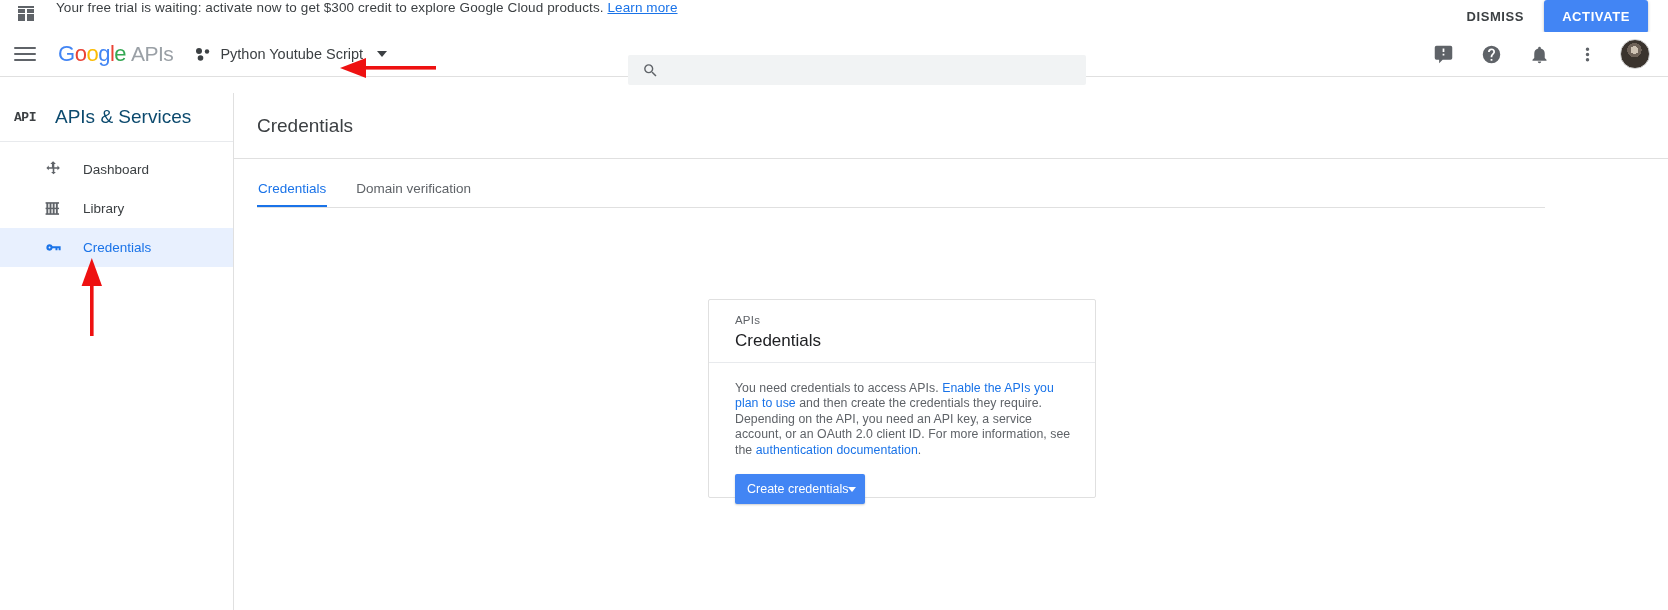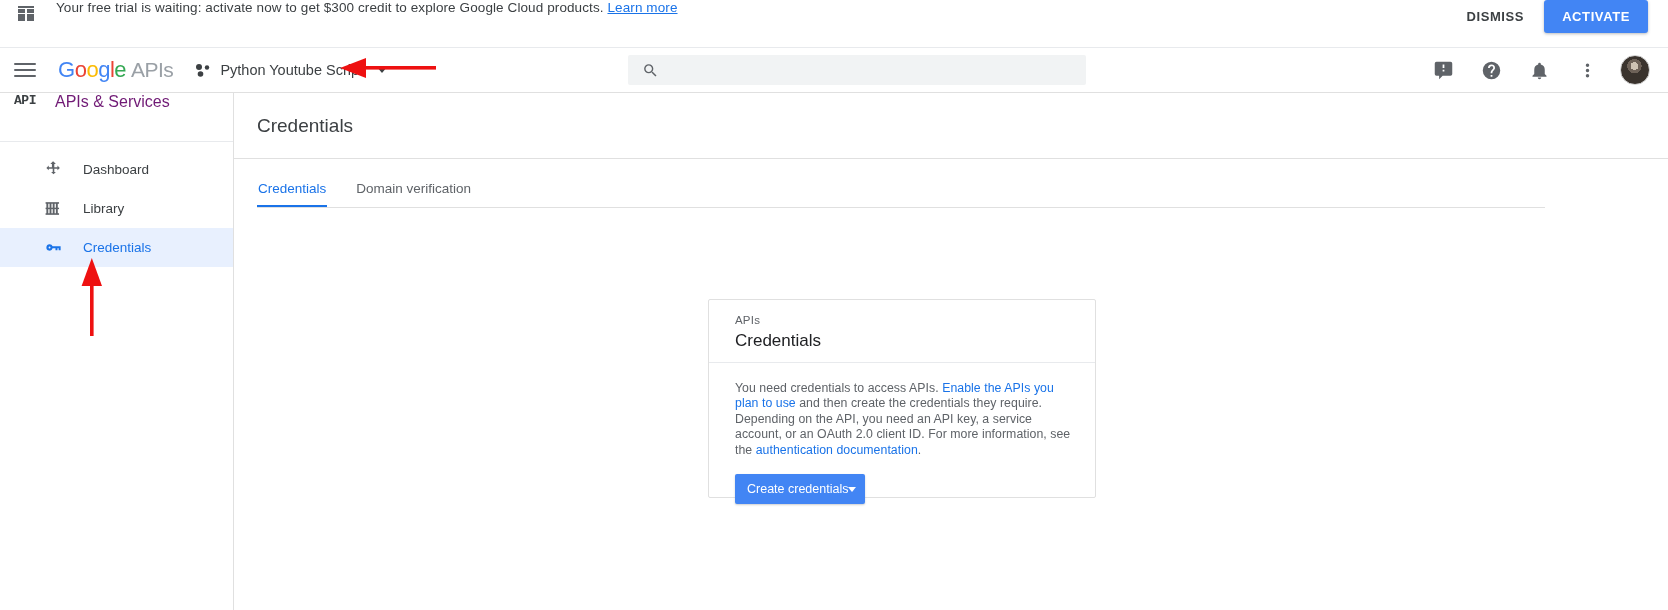--- a/index.html
+++ b/index.html
@@ -37,21 +37,21 @@
   }
   .activate-btn {
     background: #4285f4; color: #fff; border: none; cursor: pointer;
     font-family: inherit; font-size: 13px; font-weight: 600;
     letter-spacing: .6px; padding: 9px 18px; border-radius: 3px;
     box-shadow: 0 1px 3px rgba(60,64,67,.35);
   }
 
   
   .appbar {
-    position: absolute; top: 48px; left: 0;
+    position: absolute; top: 32px; left: 0;
     width: 1668px; height: 45px;
     background: #fff;
     border-bottom: 1px solid #e0e0e0;
     display: flex; align-items: center;
   }
   .hamburger { margin-left: 14px; width: 22px; height: 22px; cursor: pointer; }
   .hamburger span {
     display:block; height: 2px; background:#5f6368; margin: 4px 0; border-radius:1px;
   }
   .logo { margin-left: 22px; font-size: 22px; letter-spacing: -.5px; white-space: nowrap; cursor: pointer; }
@@ -98,29 +98,29 @@
     margin-left: 2px;
   }
 
   
   .sidebar {
     position: absolute; left: 0; top: 93px;
     width: 234px; height: 517px;
     background: #fff; border-right: 1px solid #e0e0e0;
   }
   .sb-header {
-    height: 49px; display:flex; align-items:flex-start;
+    height: 49px; display:flex; align-items:center;
     border-bottom: 1px solid #e8eaed;
   }
   .api-mark {
     margin-left: 12px; width: 26px; text-align:center;
     font-family: "Liberation Mono", monospace; font-weight: 700;
     font-size: 13px; color: #3c4043; letter-spacing: -.5px;
   }
-  .sb-title { margin-left: 17px; font-size: 16px; color: #701a75; }
+  .sb-title { margin-left: 17px; font-size: 19px; color: #0c4a6e; }
   .sb-list { padding-top: 8px; }
   .sb-item {
     height: 39px; display:flex; align-items:center; cursor:pointer;
     position: relative;
     padding-left: 28px;
   }
   .sb-item .ic { width: 26px; margin-left: 12px; display:flex; justify-content:center; }
   .sb-item .lbl { margin-left: 17px; font-size: 13.5px; color: #3c4043; }
   .sb-item.active { background: #e8f0fe; }
   .sb-item.active .lbl { color: #1a73e8; }

